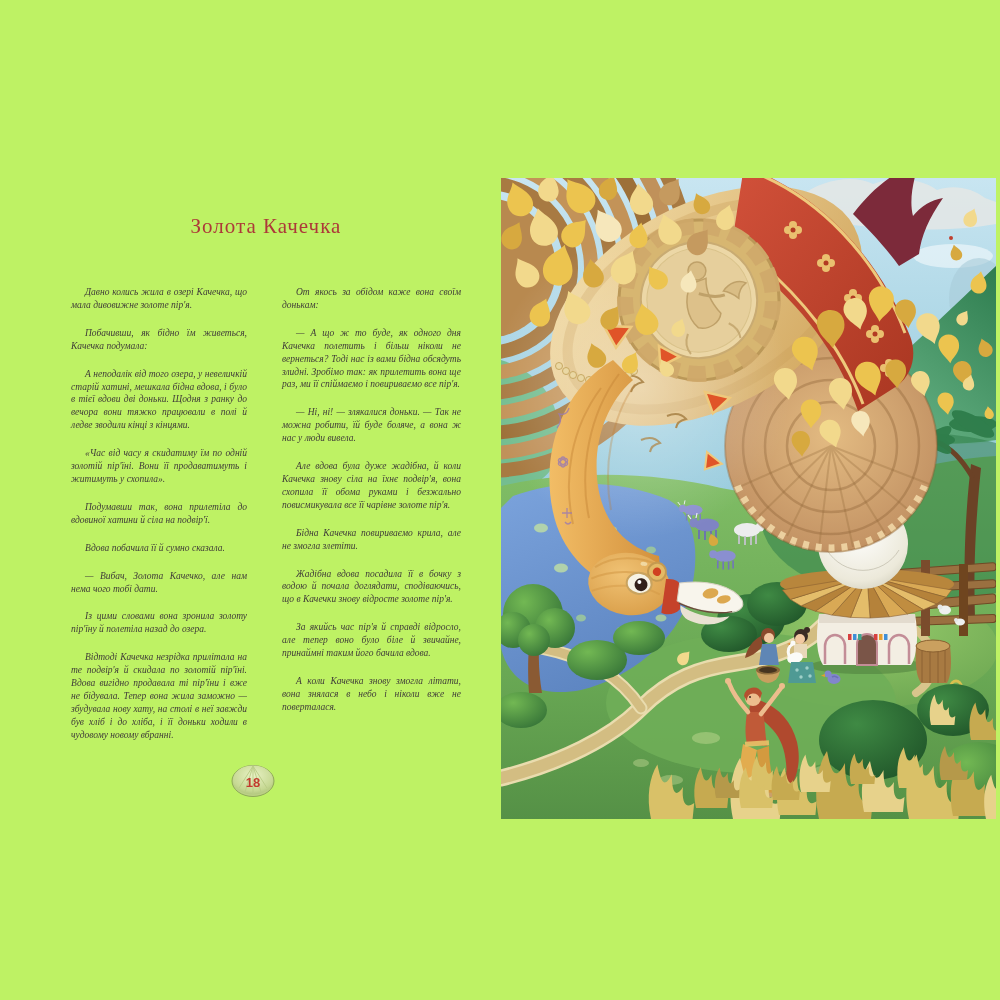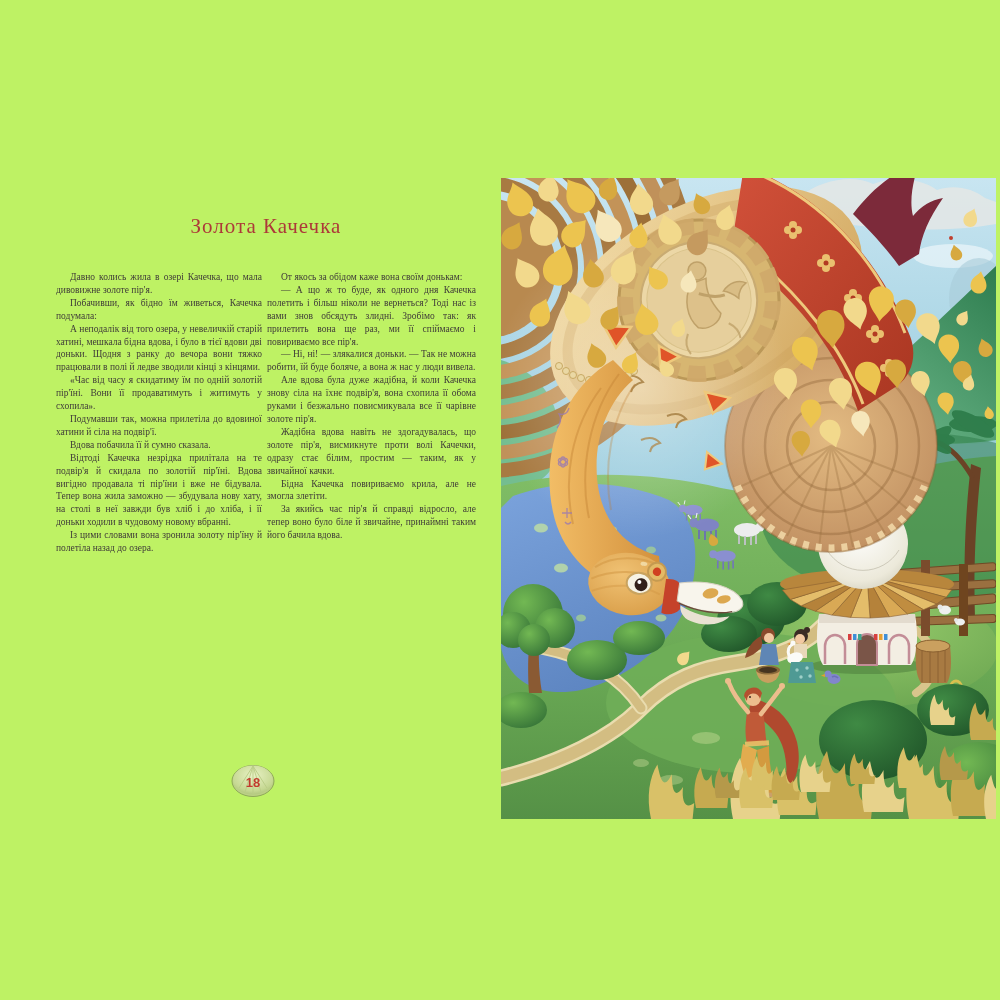--- a/index.html
+++ b/index.html
@@ -4,54 +4,56 @@
 <style>
   html,body{margin:0;padding:0;background:#fff;}
   .spread{position:relative;width:1000px;height:1000px;background:#bef264;overflow:hidden;
           font-family:"Liberation Serif","DejaVu Serif",serif;padding-left:10px;}
   .story-title{position:absolute;left:56px;top:214px;width:420px;text-align:center;
                font-size:21px;letter-spacing:1px;color:var(--c-title,#ad3939);}
   .col{position:absolute;top:271px;width:206px;font-size:9.5px;line-height:12.9px;
        color:var(--c-text,#3f3b38);text-align:justify;}
   .col-left{left:56px;}
   .col-right{left:267px;width:209px;}
-  .col p{margin:0;text-indent:14px;}
+  .col p{margin:15px;text-indent:14px;font-style:italic;}
   .badge{position:absolute;left:230px;top:761px;width:46px;height:38px;}
   .illu{position:absolute;left:501px;top:178px;width:495px;height:641px;}
   .badge text{font-family:"Liberation Sans","DejaVu Sans",sans-serif;font-weight:bold;font-size:13px;}
   .fA{fill:#ecc44f}.fB{fill:#f2d98c}.fC{fill:#d7a93f}.fD{fill:#f6e7bb}.fE{fill:#c59a5f}
   .tA{fill:#d9c168}.tB{fill:#c6aa50}.tC{fill:#e7d28b}.tD{fill:#b5994a}
 </style>
 </head>
 <body>
 
 <div class="spread">
 
   <div>
     <div class="story-title">Золота Качечка</div>
 
     <div class="col col-left">
       <p>Давно колись жила в озері Качечка, що мала дивовижне золоте пір'я.</p>
       <p>Побачивши, як бідно їм живеться, Качечка подумала:</p>
       <p>А неподалік від того озера, у невеличкій старій хатині, мешкала бідна вдова, і було в тієї вдови дві доньки. Щодня з ранку до вечора вони тяжко працювали в полі й ледве зводили кінці з кінцями.</p>
       <p>«Час від часу я скидатиму їм по одній золотій пір'їні. Вони її продаватимуть і житимуть у схопила».</p>
-      <p>Подумавши так, можна прилетіла до вдовиної хатини й сіла на подвір'ї.</p>
+      <p>Подумавши так, вона прилетіла до вдовиної хатини й сіла на подвір'ї.</p>
       <p>Вдова побачила її й сумно сказала.</p>
+      <p>— Вибач, Золота Качечко, але нам нема чого тобі дати.</p>
+      <p>Із цими словами вона зронила золоту пір'їну й полетіла назад до озера.</p>
       <p>Відтоді Качечка незрідка прилітала на те подвір'я й скидала по золотій пір'їні. Вдова вигідно продавала ті пір'їни і вже не бідувала. Тепер вона жила заможно — збудувала нову хату, на столі в неї завжди був хліб і до хліба, і її доньки ходили в чудовому новому вбранні.</p>
-      <p>Із цими словами вона зронила золоту пір'їну й полетіла назад до озера.</p>
     </div>
 
     <div class="col col-right">
       <p>От якось за обідом каже вона своїм донькам:</p>
-      <p>— А що ж то буде, як одного дня Качечка полетить і більш ніколи не вернеться? Тоді нас із вами знов обсядуть злидні. Зробімо так: як прилетить вона ще раз, ми її спіймаємо і повириваємо все пір'я.</p>
+      <p>— А що ж то буде, як одного дня Качечка полетить і більш ніколи не вернеться? Тоді нас із вами бідна обсядуть злидні. Зробімо так: як прилетить вона ще раз, ми її спіймаємо і повириваємо все пір'я.</p>
       <p>— Ні, ні! — злякалися доньки. — Так не можна робити, їй буде боляче, а вона ж нас у люди вивела.</p>
       <p>Але вдова була дуже жадібна, й коли Качечка знову сіла на їхнє подвір'я, вона схопила її обома руками і безжально повисмикувала все її чарівне золоте пір'я.</p>
-      <p>Жадібна вдова навіть не здогадувалась, що золоте пір'я, висмикнуте проти волі Качечки, одразу стає білим, простим — таким, як у звичайної качки.</p>
       <p>Бідна Качечка повириваємо крила, але не змогла злетіти.</p>
+      <p>Жадібна вдова посадила її в бочку з водою й почала доглядати, сподіваючись, що в Качечки знову відросте золоте пір'я.</p>
       <p>За якийсь час пір'я й справді відросло, але тепер воно було біле й звичайне, принаймні таким його бачила вдова.</p>
+      <p>А коли Качечка знову змогла літати, вона знялася в небо і ніколи вже не поверталася.</p>
     </div>
 
     <svg class="badge" viewBox="0 0 46 38">
       <defs>
         <radialGradient id="bgrad" cx="0.5" cy="0.35" r="0.8">
           <stop offset="0" stop-color="#e9f2c6"></stop>
             <stop offset="0.65" stop-color="#c6d893"></stop>
             <stop offset="1" stop-color="#9cb468"></stop>
         </radialGradient>
       </defs>

